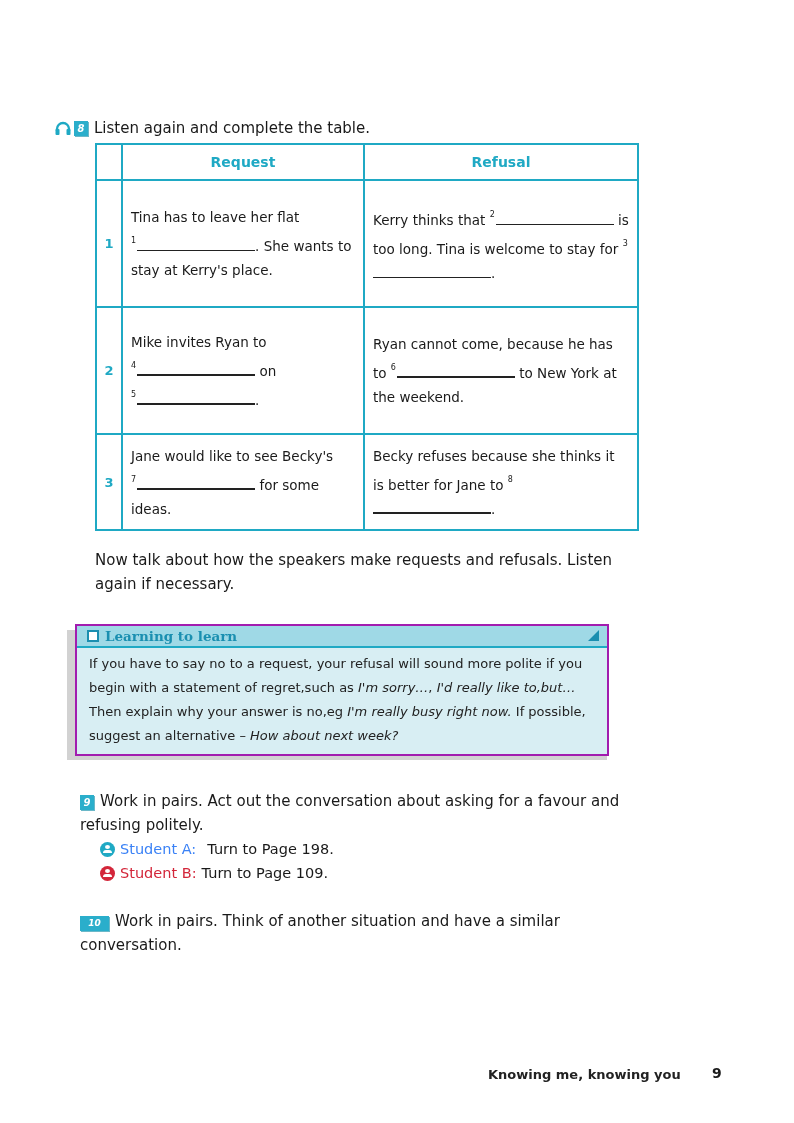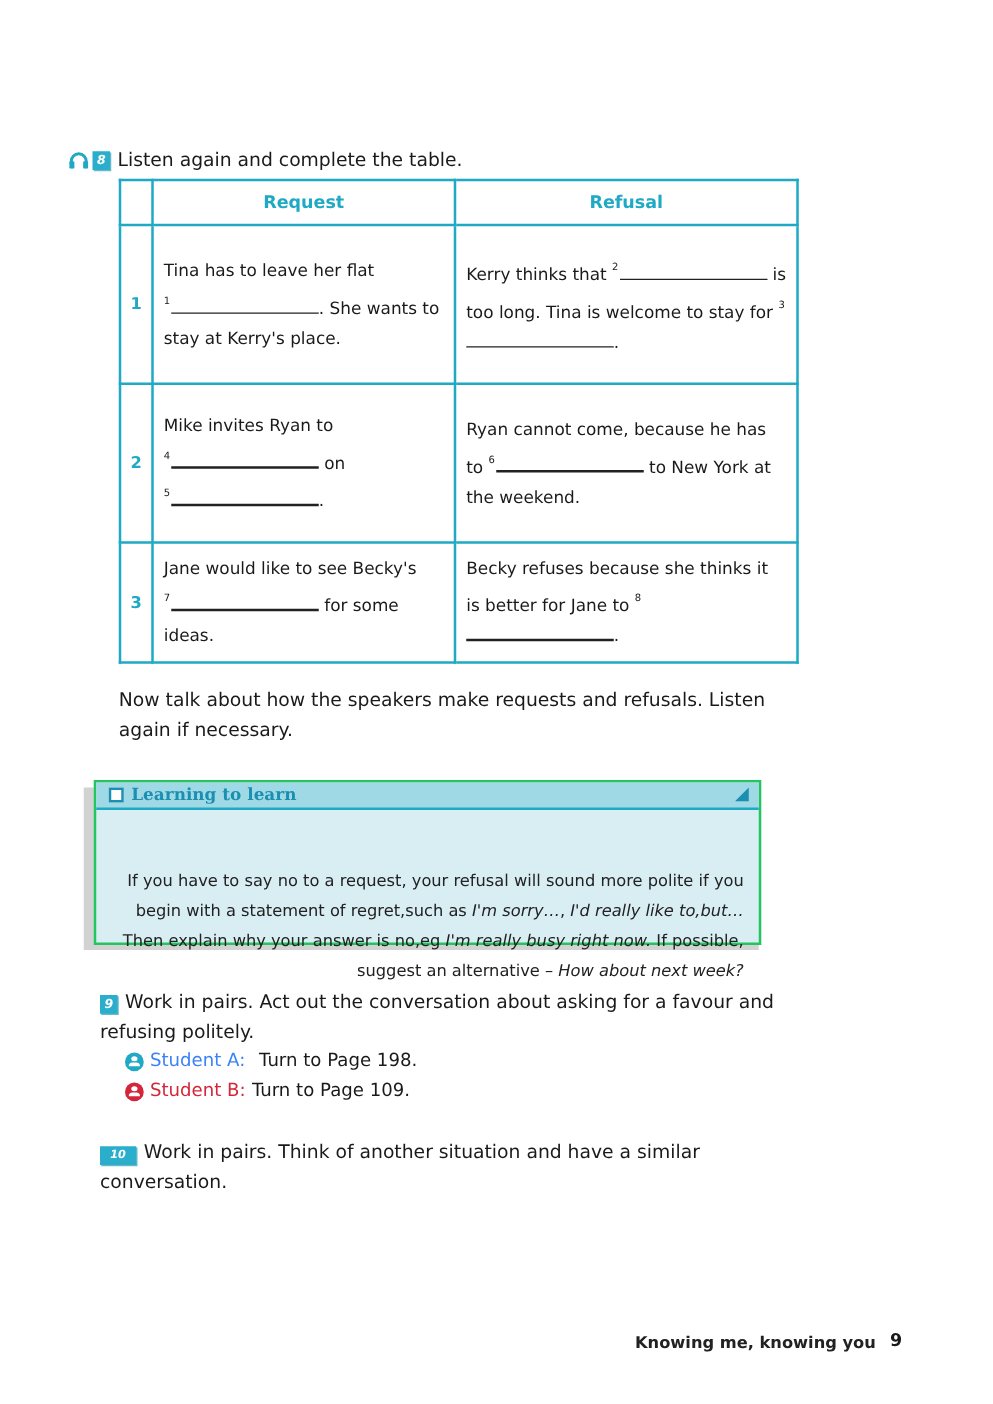--- a/index.html
+++ b/index.html
@@ -13,34 +13,34 @@
   table.ex th { height:34px; color:#1fa9c4; font-weight:bold; font-size:14px; }
   .c-num { width:24px; text-align:center; color:#1fa9c4; font-weight:bold; font-size:13px; }
   .c-req { width:224px; padding:0 8px !important; line-height:24px; }
   .c-ref { width:256px; padding:0 8px !important; line-height:24px;border-radius:17px; }
   .r1 td { height:125px; } .r2 td { height:125px; } .r3 td { height:94px;margin-left:32px; }
   .blank { display:inline-block; width:118px; border-bottom:1px solid #222; height:14px; vertical-align:baseline; }
   .blank.bold { border-bottom:2px solid #222; }
   sup { font-size:8px; vertical-align:8px; margin-right:1px; }
   .talk { left:95px; top:548px; width:520px; font-size:15px; line-height:24px; }
   .ltl-shadow { left:67px; top:630px; width:540px; height:130px; background:#d2d2d2; }
-  .ltl { left:75px; top:624px; width:530px; height:128px; background:#d8eef3; border:2px solid #22c55e;text-align:right; }
+  .ltl { left:75px; top:624px; width:530px; height:128px; background:#d8eef3; border:2px solid #a21caf; }
   .ltl-head { height:20px; background:#9fd9e6; border-bottom:2px solid #1fa9c4; display:flex; align-items:center; padding-left:10px; font-family:"DejaVu Serif", serif; font-weight:bold; font-size:13.5px; color:#1a8fb0; position:relative; }
   .sq { width:8px; height:8px; border:2px solid #1a8fb0; background:#fff; margin-right:6px; }
   .corner { position:absolute; right:8px; top:4px; width:0; height:0; border-left:11px solid transparent; border-bottom:11px solid #1a8fb0; }
-  .ltl-body { padding:4px 12px; font-size:13px; line-height:24px; color:#222;margin-top:42px; }
+  .ltl-body { padding:4px 12px; font-size:13px; line-height:24px; color:#222; }
   .ltl-body i { font-style:italic; }
   .task9 { left:80px; top:789px; font-size:15px; line-height:24px; width:540px; }
   .task9 .text, .task10 .text { display:inline; }
   .student { display:flex; align-items:center; padding-left:20px; font-size:14.5px; }
   .stu-icon { width:15px; height:15px; border-radius:50%; margin-right:5px; position:relative; }
   .stu-icon::before { content:""; position:absolute; left:5px; top:3px; width:5px; height:4px; background:#fff; border-radius:50%; }
   .stu-icon::after { content:""; position:absolute; left:3px; top:8px; width:9px; height:3px; background:#fff; border-radius:4px 4px 0 0; }
   .task10 { left:80px; top:909px; font-size:15px; line-height:24px; width:520px; }
-  .footer-title { left:508px; top:1067px; font-size:13px; font-weight:bold; color:#222; }
+  .footer-title { left:488px; top:1067px; font-size:13px; font-weight:bold; color:#222; }
   .footer-page { left:712px; top:1065px; font-size:14px; font-weight:bold; }
 </style>
 </head>
 <body>
 
 <div class="abs task-head">
   <svg class="hp-icon" viewBox="0 0 16 14">
     <path d="M2 10 V8 A6 6 0 0 1 14 8 V10" fill="none" stroke="#1fa9c4" stroke-width="2.4"></path>
     <rect x="0.5" y="8" width="4" height="6" rx="1" fill="#1fa9c4"></rect>
     <rect x="11.5" y="8" width="4" height="6" rx="1" fill="#1fa9c4"></rect>

